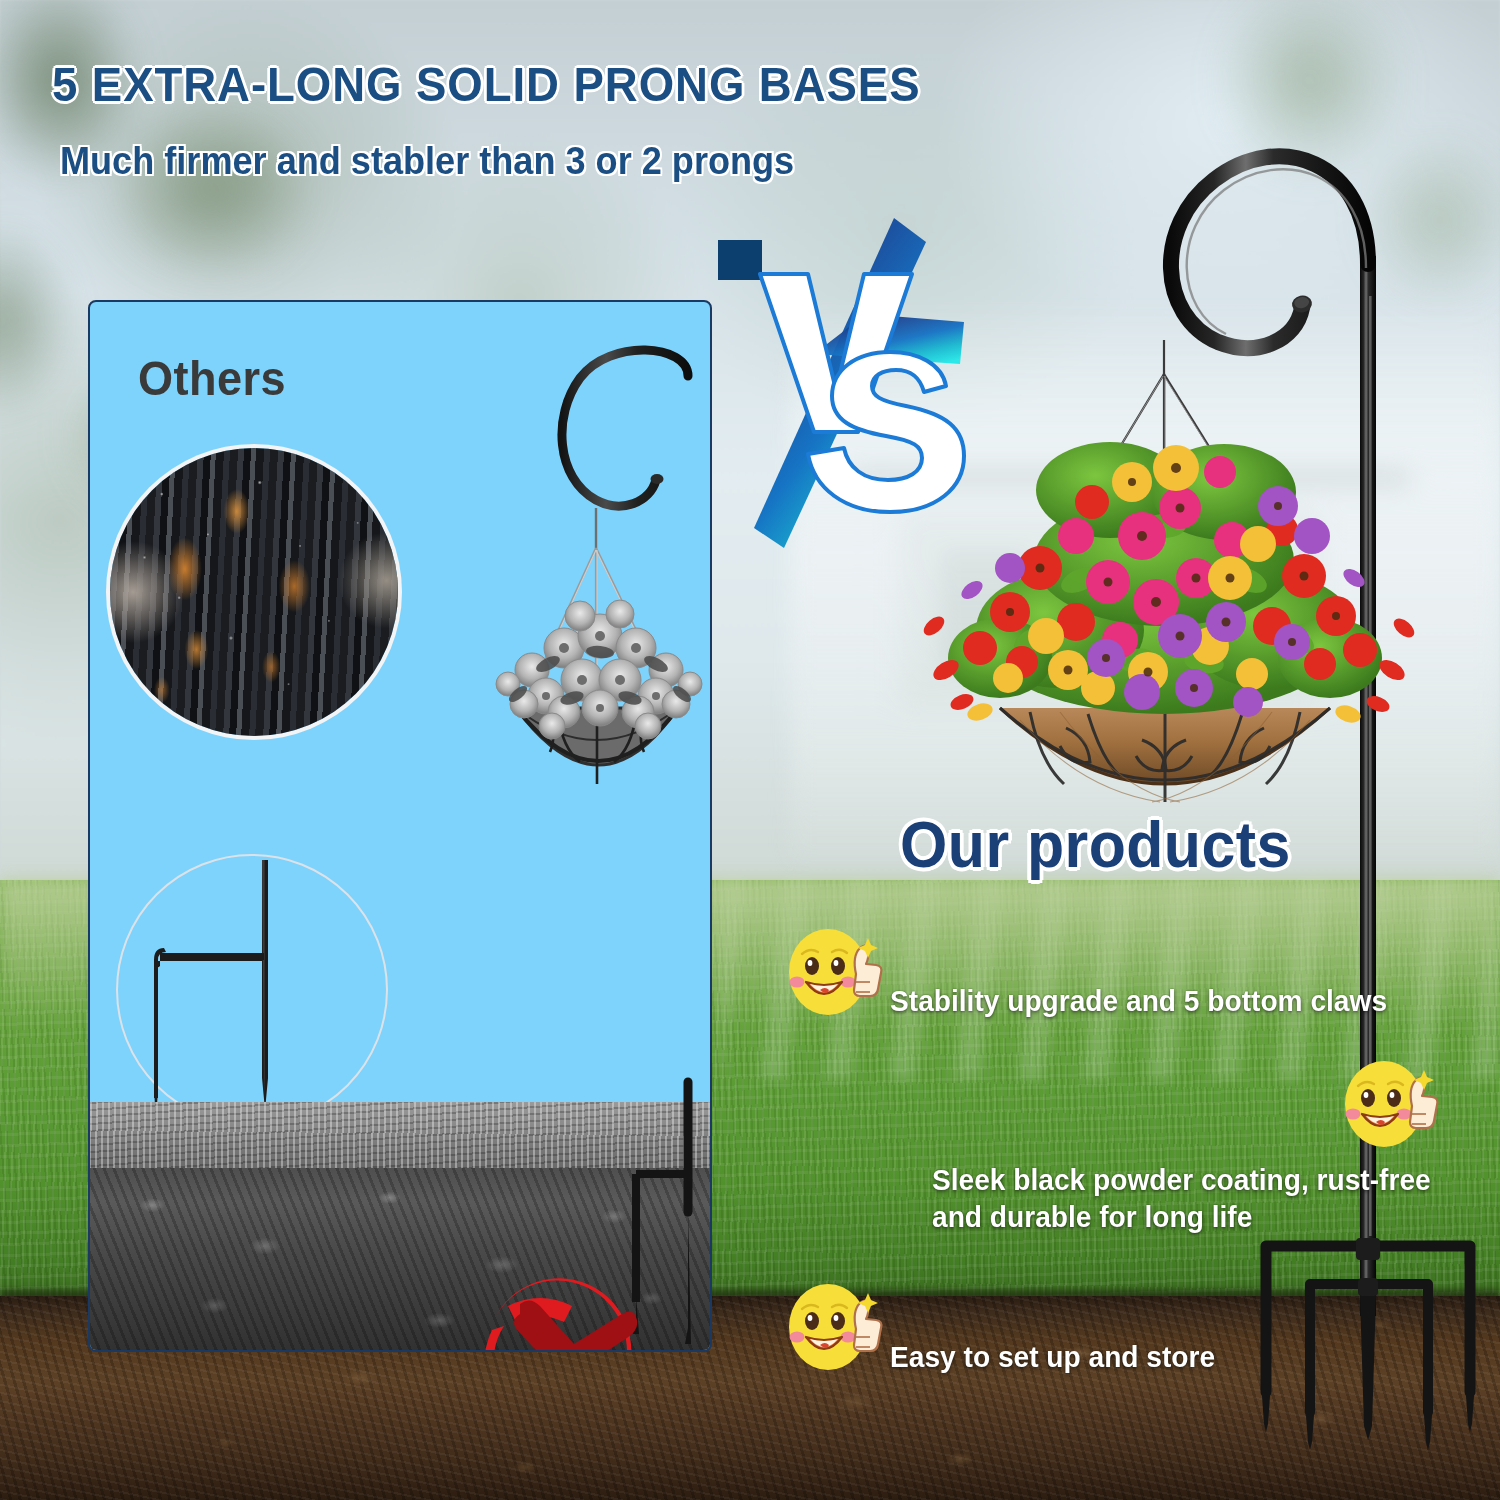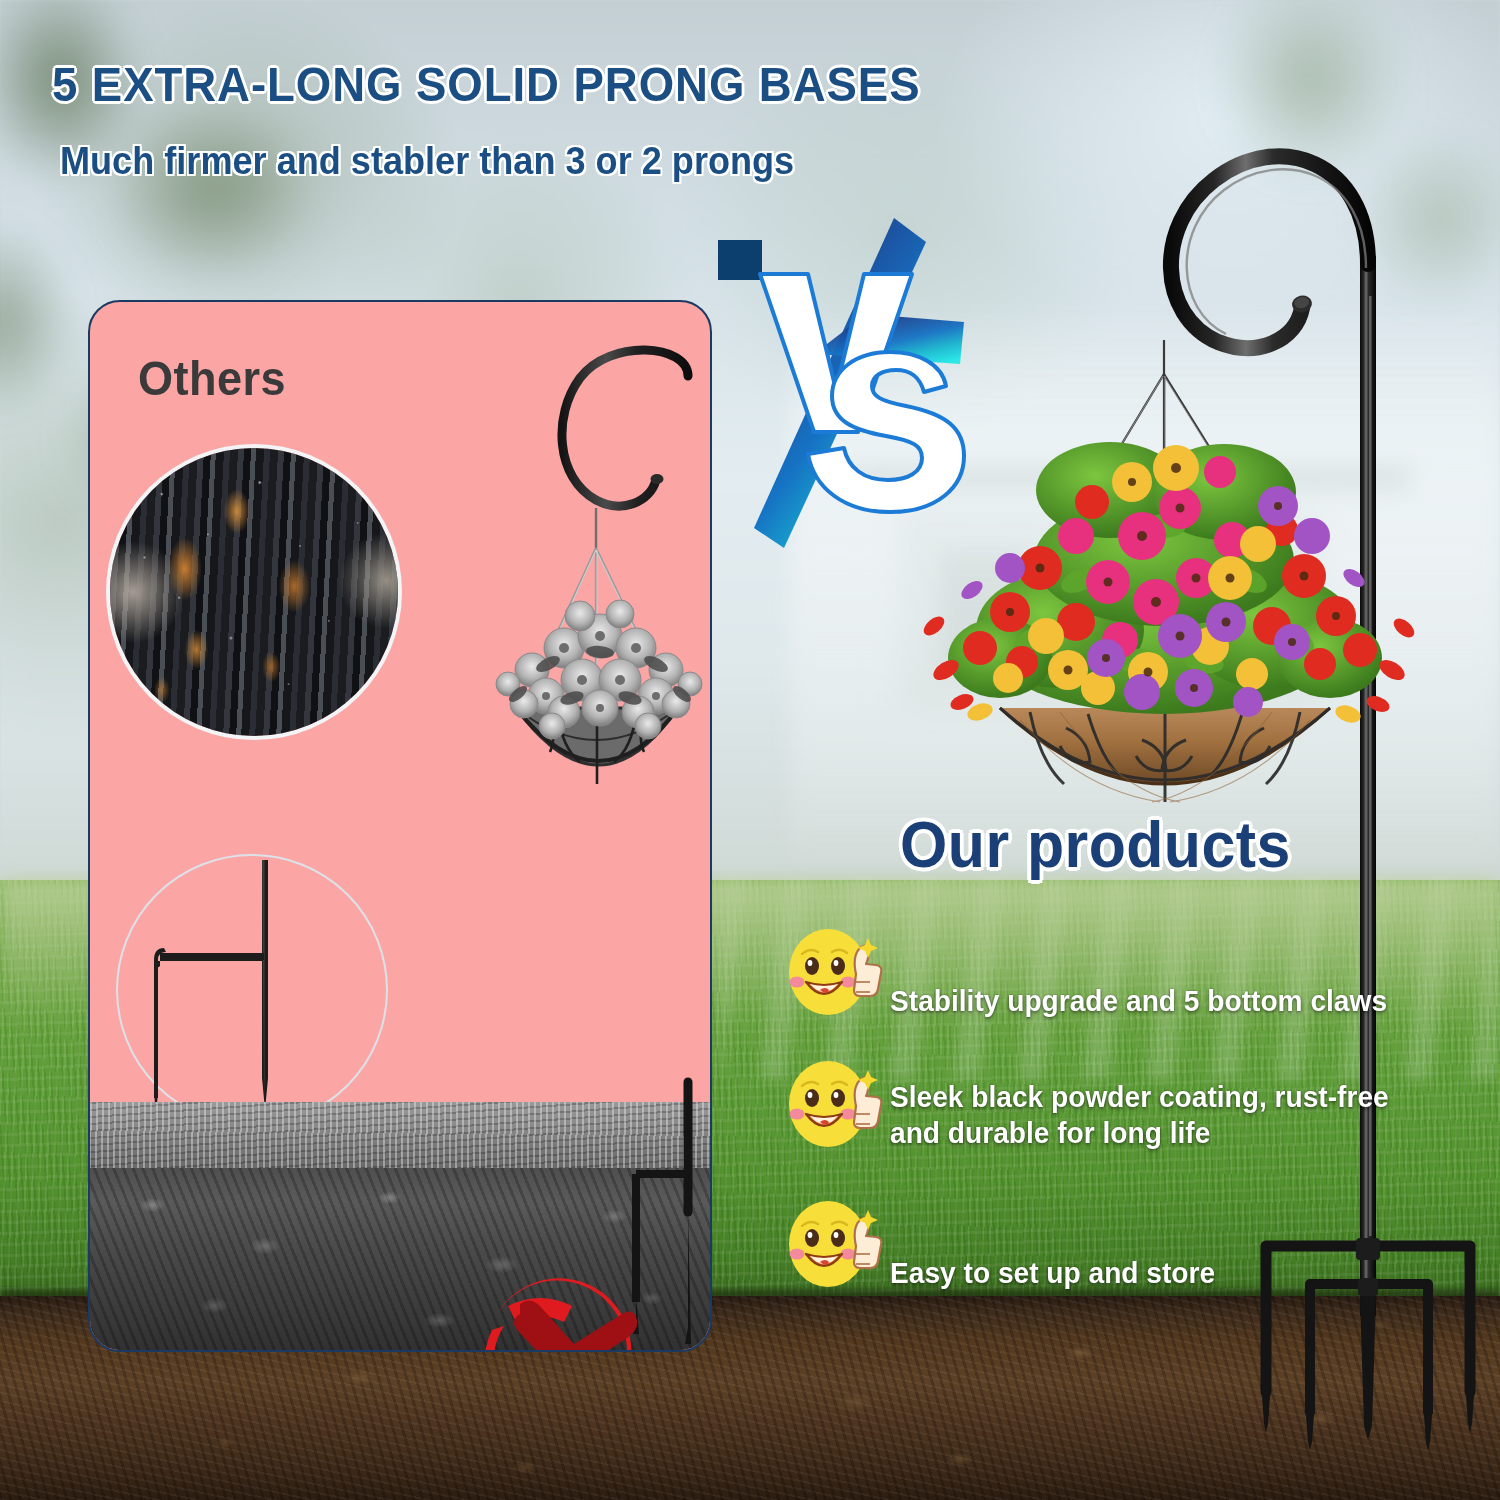--- a/index.html
+++ b/index.html
@@ -133,21 +133,21 @@
     transform: scaleX(.95); transform-origin: left center;
     text-shadow:
       -2px 0 0 #fff, 2px 0 0 #fff, 0 -2px 0 #fff, 0 2px 0 #fff,
       -2px -2px 0 #fff, 2px -2px 0 #fff, -2px 2px 0 #fff, 2px 2px 0 #fff;
     white-space: nowrap;
   }
 
   
   .others-panel {
     position: absolute; left: 88px; top: 300px; width: 624px; height: 1052px;
-    background: #fca5a5; border: 2px solid #1b3a63; border-radius: 32px;
+    background: #7dd3fc; border: 2px solid #1b3a63; border-radius: 8px;
     overflow: hidden;
   }
   .others-title {
     position: absolute; left: 48px; top: 48px;
     font-size: 49px; font-weight: 700; color: #3a3a3a; letter-spacing: .5px;
     font-family: "Liberation Sans Narrow","Liberation Sans", sans-serif;
     transform: scaleX(.92); transform-origin: left center;
   }
 
   
@@ -255,21 +255,21 @@
   .bullet .emoji { flex: 0 0 auto; width: 96px; height: 96px; margin-right: 8px; }
   .bullet .btext {
     font-size: 29px; font-weight: 700; color:#ffffff; line-height: 1.26;
     padding-top: 24px;
     font-family: "Liberation Sans Narrow","Liberation Sans", sans-serif;
     transform: scaleX(.97); transform-origin:left center;
     text-shadow: 0 2px 4px rgba(0,0,0,.45), 0 0 2px rgba(0,0,0,.4);
   }
   .bullet.b2 .btext { padding-top: 10px; }
   .bullet.b3 .btext { padding-top: 30px; }
-  .bullet.b2 { margin-bottom: 44px; }
+  .bullet.b2 { margin-bottom: 44px; flex-direction: column; }
 
   
   .main-hook { position:absolute; left: 1110px; top: 96px; width: 390px; height: 1320px; }
   .main-basket { position:absolute; left: 880px; top: 340px; width: 560px; height: 500px; }
 
   svg { display:block; overflow: visible; }
 </style>
 </head>
 <body>
 

